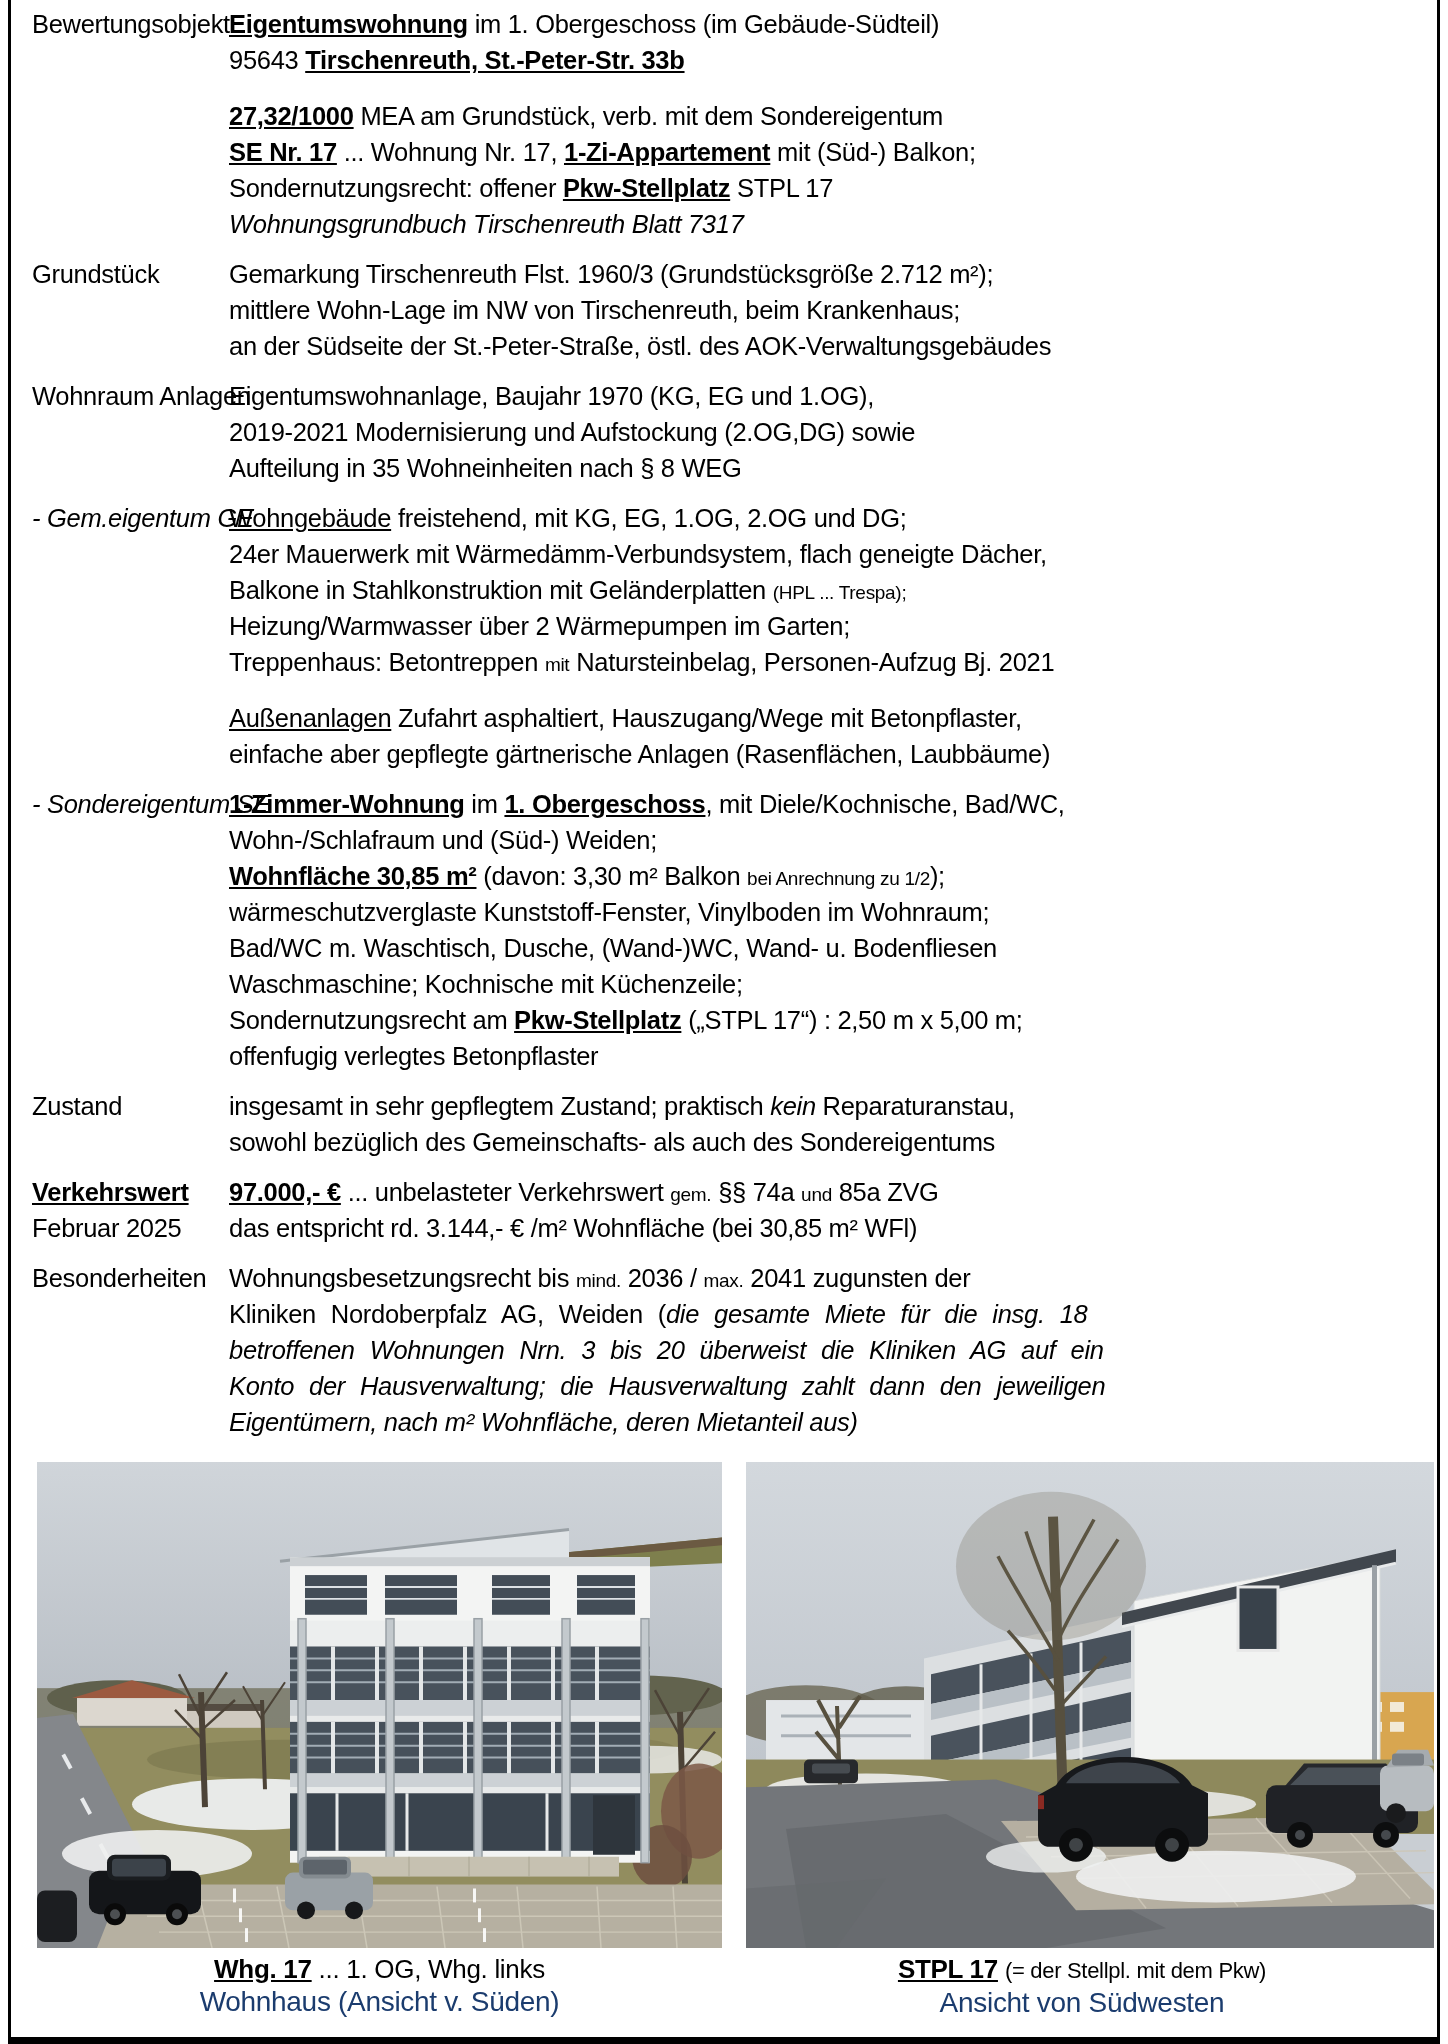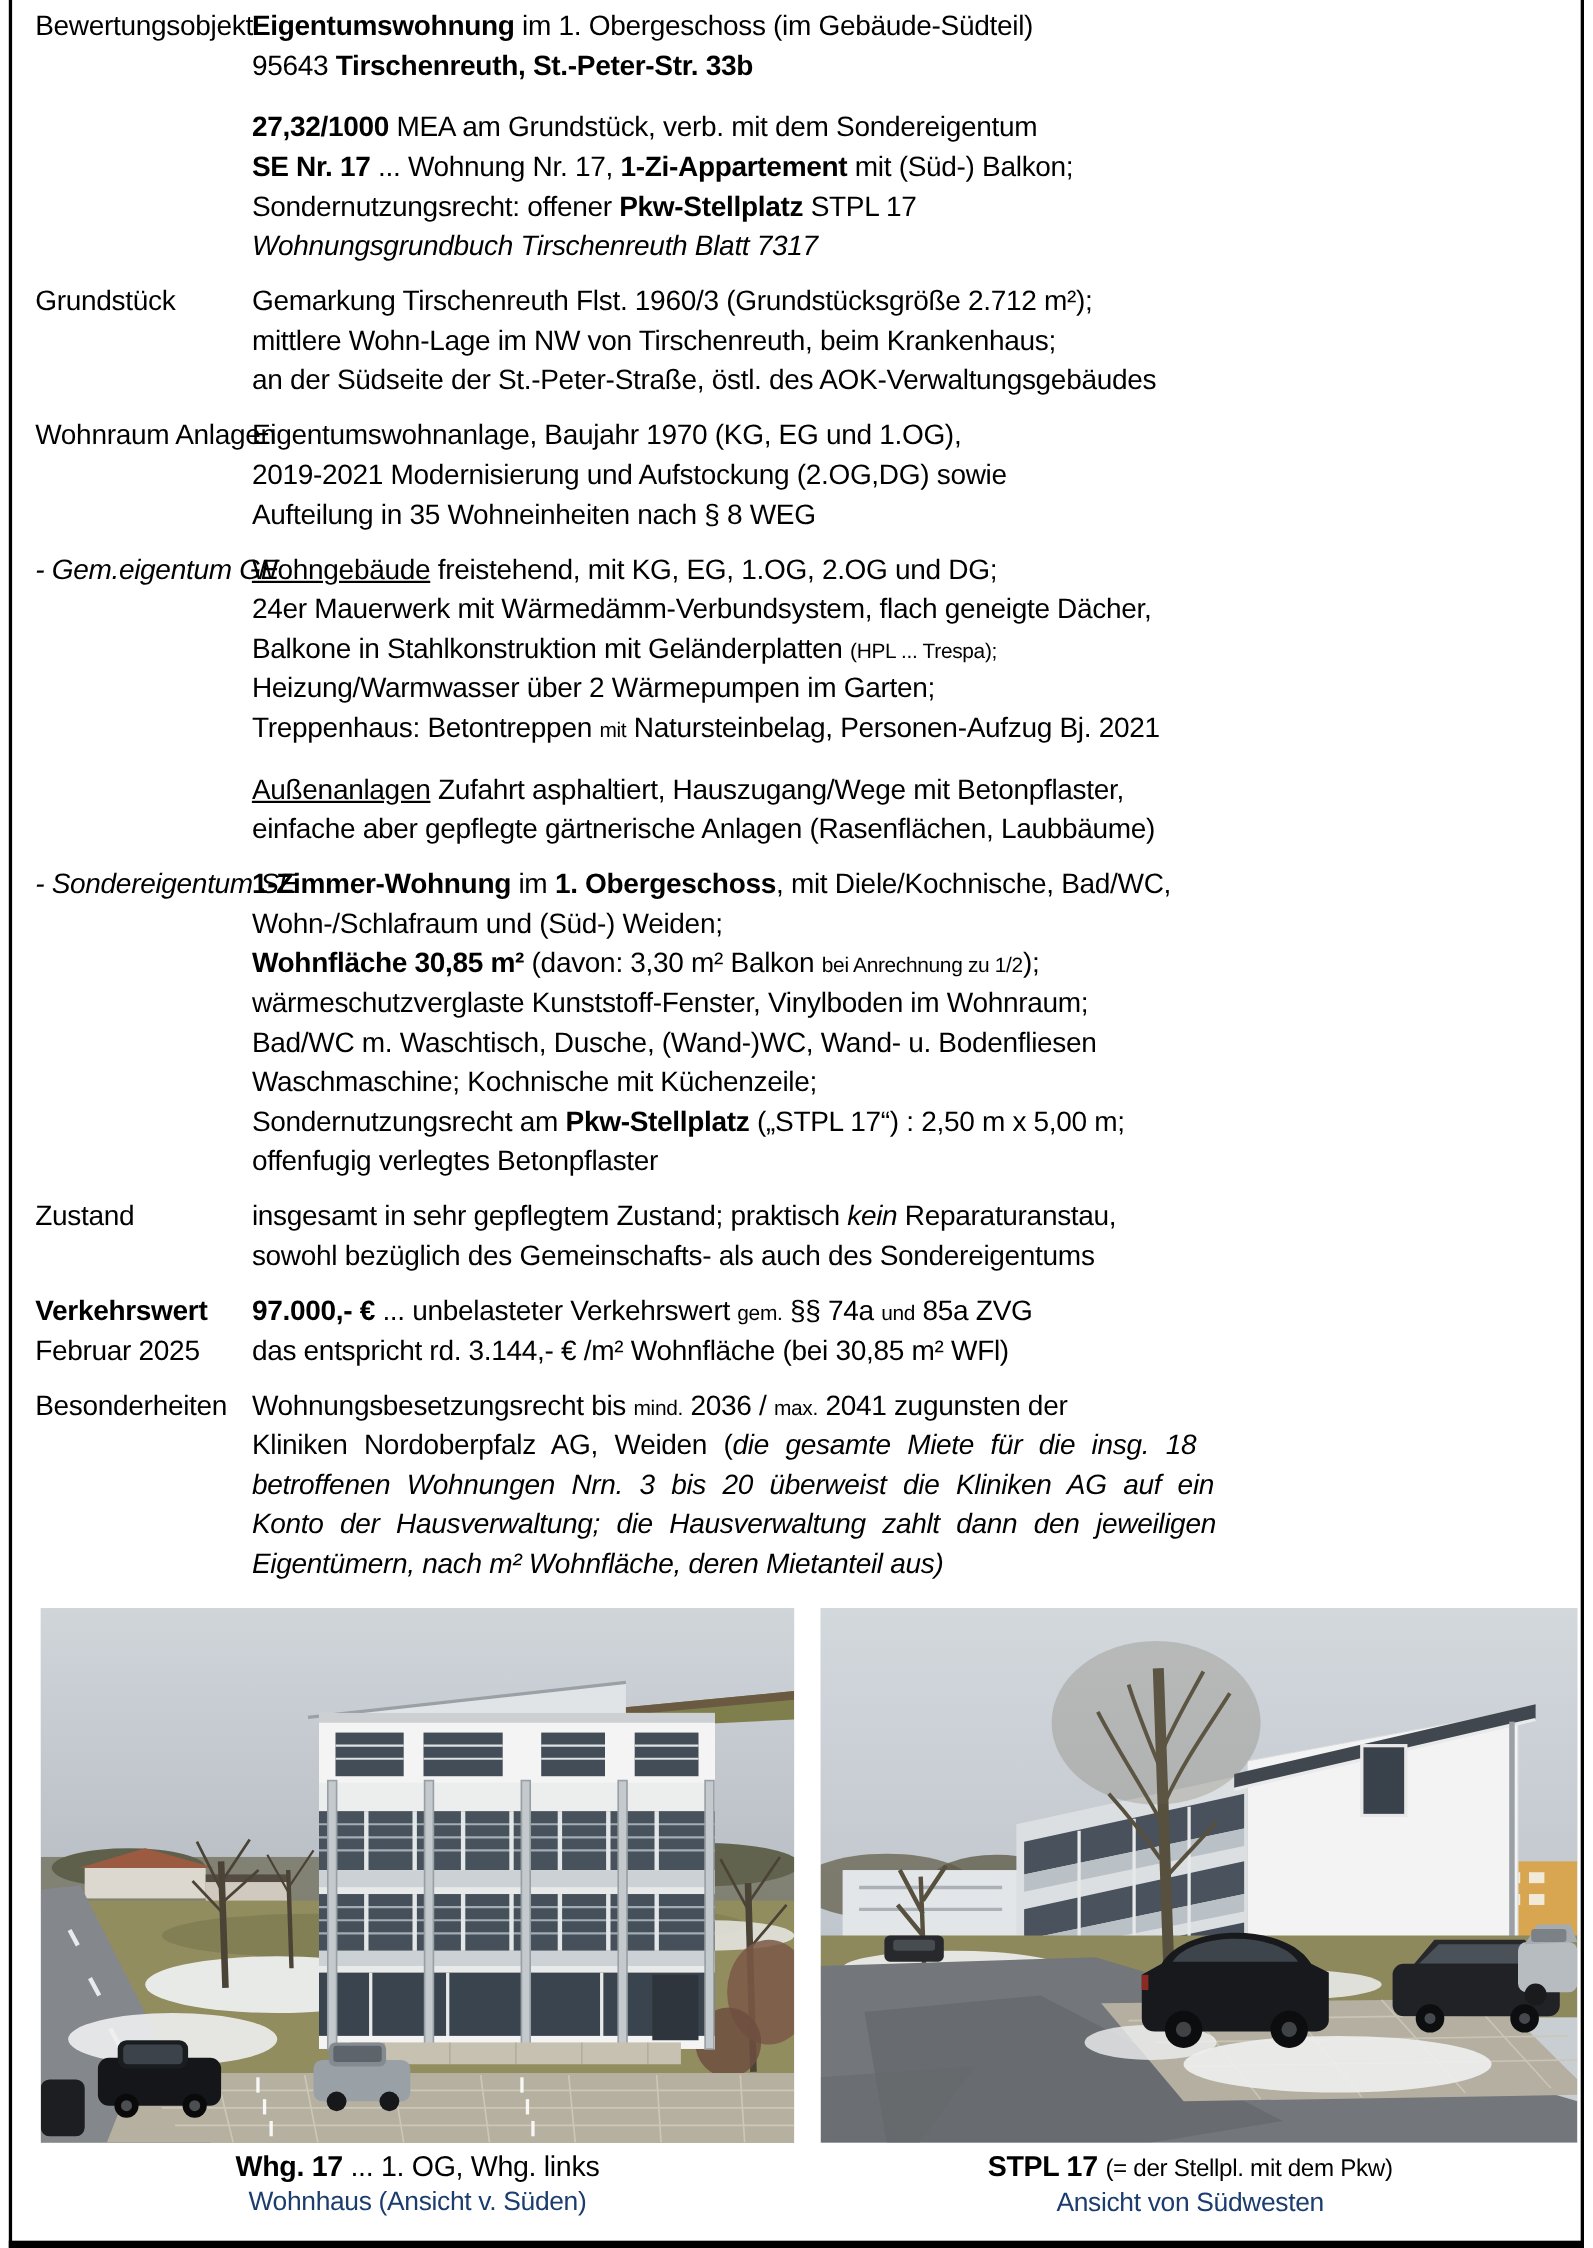--- a/index.html
+++ b/index.html
@@ -13,34 +13,34 @@
     border-left:3px solid #000;border-right:3px solid #000;border-bottom:7px solid #000;
     padding-top:6px;overflow:hidden;background:#fff;position:relative;
   }
   .row{display:flex;margin-bottom:14px;}
   .lbl{flex:0 0 218px;width:218px;box-sizing:border-box;padding-left:21px;}
   .cnt{flex:1 1 auto;min-width:0;}
   .line{white-space:nowrap;line-height:36px;height:36px;font-size:25.5px;letter-spacing:-0.3px;}
   .lbl .line{white-space:nowrap;}
   .para{margin-bottom:20px;}
   .para:last-child{margin-bottom:0;}
-  .b{font-weight:bold;}
+  .b{font-weight:bold;text-decoration:underline;}
   .i{font-style:italic;}
   .u{text-decoration:underline;}
   .s{font-size:19px;}
   .w{word-spacing:0.32em;text-align:right;}
   
   .photos{display:flex;gap:24px;padding:8px 0 0 26px;}
   .photo{flex:0 0 auto;overflow:hidden;background:#c9ced3;}
   .photo svg{display:block;}
   .caps{display:flex;gap:16px;padding-left:26px;margin-top:6px;}
   .cap{text-align:center;}
   .cap1{font-size:26px;line-height:31px;letter-spacing:-0.3px;}
   .cap1 .s{font-size:22px;}
-  .cap2{font-size:24px;line-height:33px;color:#1b3c6e;letter-spacing:-0.3px;}
+  .cap2{font-size:28px;line-height:33px;color:#1b3c6e;letter-spacing:-0.3px;}
 </style>
 </head>
 <body>
 
 <div class="page">
 
   <div id="doc-rows">
       <div class="row">
         <div class="lbl">
           <div class="line"><span>Bewertungsobjekt</span></div>

